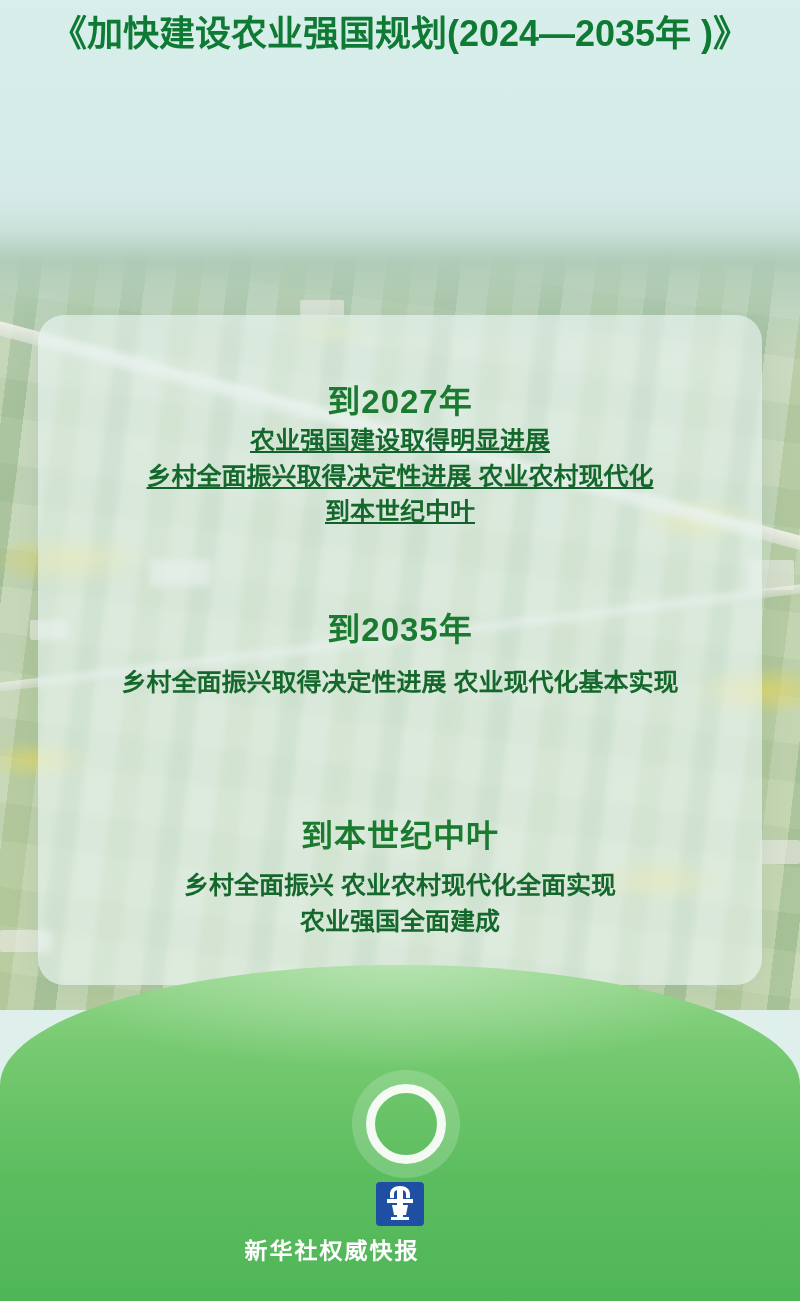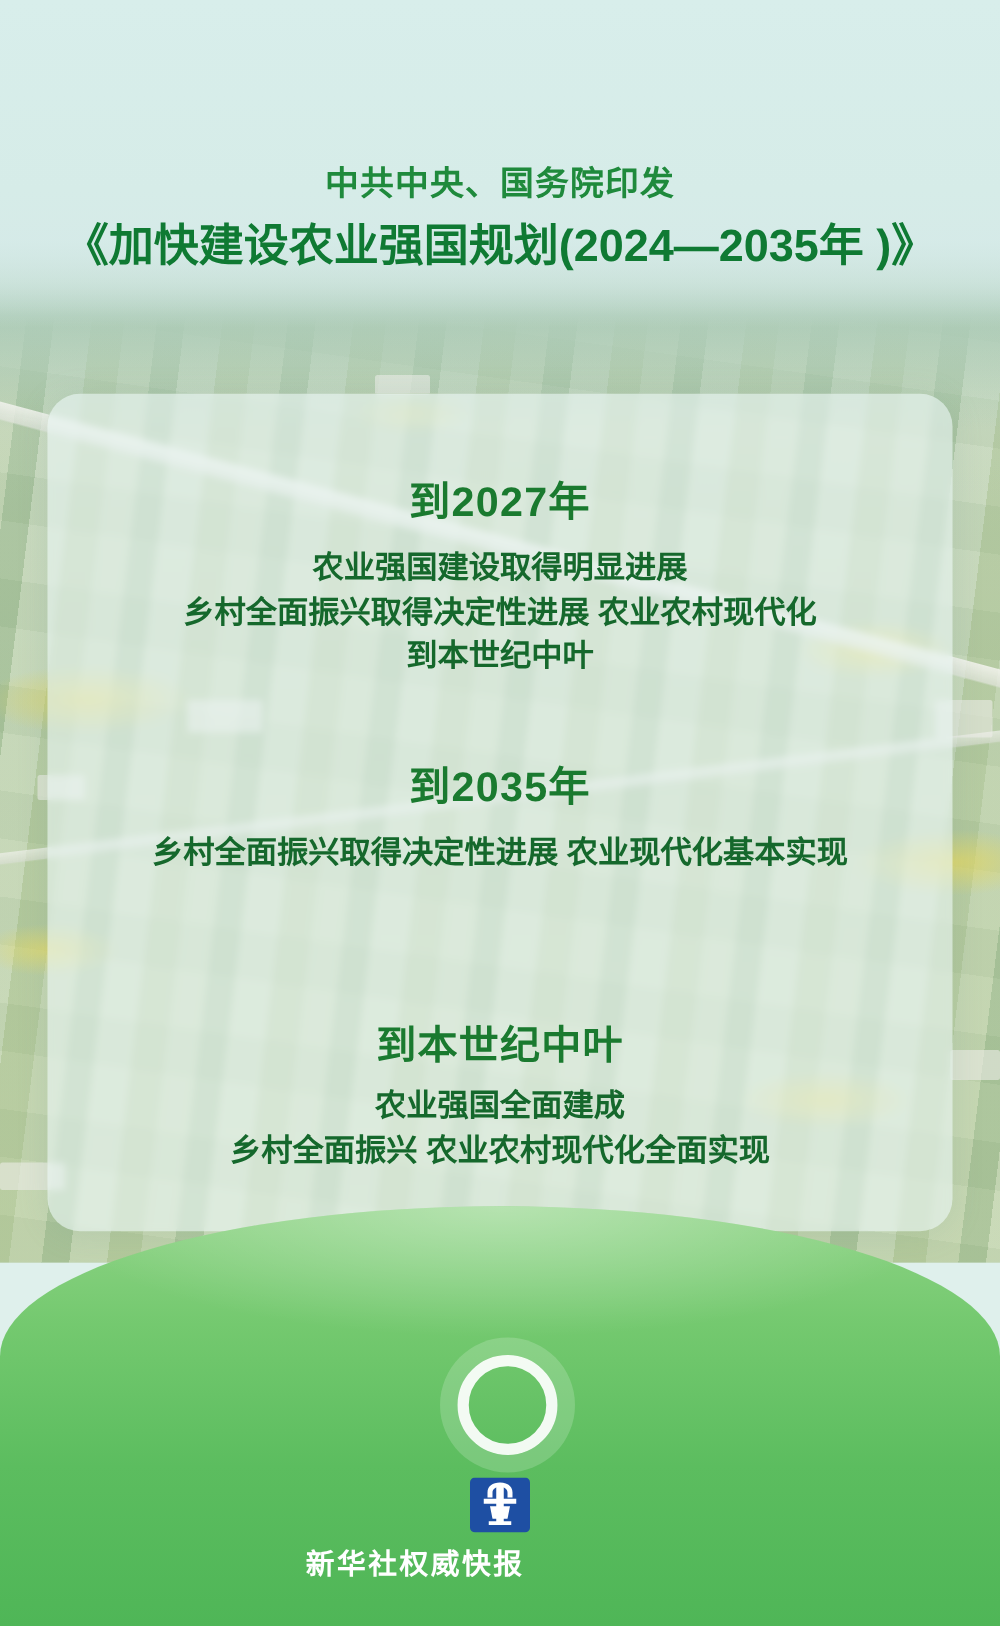--- a/index.html
+++ b/index.html
@@ -83,21 +83,21 @@
   }
   .block{width:100%;text-align:center;color:#12612c;}
   .block .milestone{
     font-size:33px;font-weight:800;color:#1a7a2f;letter-spacing:1px;
   }
   .block .line{
     font-size:25px;font-weight:700;color:#15682c;line-height:1.42;
     white-space:nowrap;
   }
   #b1{position:absolute;left:0;top:60px;}
-  #b1 .lines{margin-top:14px;}
+  #b1 .lines{margin-top:0;text-decoration:underline;}
   #b2{position:absolute;left:0;top:288px;}
   #b2 .lines{margin-top:14px;}
   #b3{position:absolute;left:0;top:495px;}
   #b3 .lines{margin-top:12px;}
   #b3 .milestone{font-size:32px;}
 
   
   .footer{
     position:absolute;left:0;top:965px;width:800px;height:336px;
     background:linear-gradient(180deg,#8fd486 0%,#74c96f 28%,#5cbd5f 62%,#4fb657 100%);
@@ -136,21 +136,20 @@
     <div class="village" style="left:150px;top:560px;width:60px;height:26px;"></div>
     <div class="village" style="left:748px;top:560px;width:46px;height:30px;"></div>
     <div class="village" style="left:30px;top:620px;width:38px;height:20px;"></div>
     <div class="village" style="left:760px;top:840px;width:40px;height:24px;"></div>
     <div class="village" style="left:0px;top:930px;width:52px;height:22px;"></div>
     <div class="village" style="left:300px;top:300px;width:44px;height:16px;"></div>
   </div>
   <div class="photo-haze"></div>
 
   <div class="header">
-    <div class="kicker">中共中央、国务院印发</div>
     <div class="headline">《加快建设农业强国规划(2024—2035年 )》</div>
   </div>
 
   <div class="card">
 
     <div class="block" id="b1">
       <div class="milestone">到2027年</div>
       <div class="lines">
         <div class="line">农业强国建设取得明显进展</div>
         <div class="line">乡村全面振兴取得决定性进展  农业农村现代化</div>
@@ -161,22 +160,22 @@
     <div class="block" id="b2">
       <div class="milestone">到2035年</div>
       <div class="lines">
         <div class="line">乡村全面振兴取得决定性进展  农业现代化基本实现</div>
       </div>
     </div>
 
     <div class="block" id="b3">
       <div class="milestone">到本世纪中叶</div>
       <div class="lines">
+        <div class="line">乡村全面振兴  农业农村现代化全面实现</div>
         <div class="line">农业强国全面建成</div>
-        <div class="line">乡村全面振兴  农业农村现代化全面实现</div>
       </div>
     </div>
 
   </div>
 
   <div class="footer"></div>
   <div class="ring"></div>
 
   <div class="logo-wrap">
     <span class="logo">

